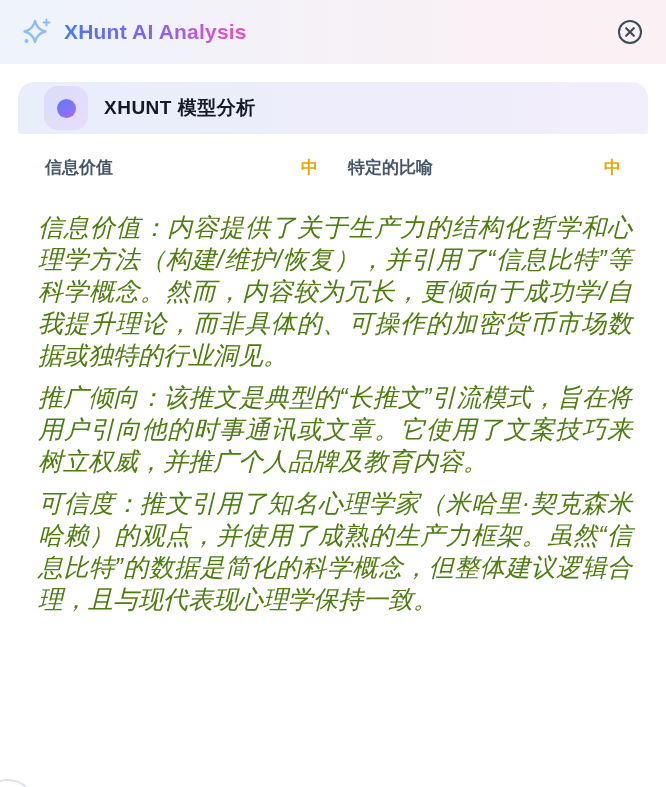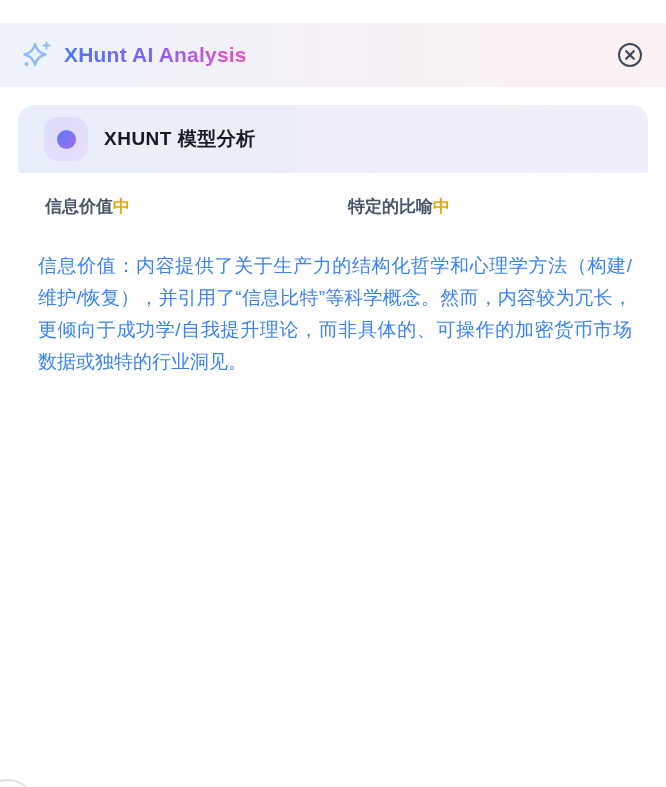--- a/index.html
+++ b/index.html
@@ -10,21 +10,20 @@
     position: relative;
   }
 
   
   .app-header {
     height: 64px;
     display: flex;
     align-items: center;
     padding: 0 22px 0 20px;
     background: linear-gradient(90deg, #eef3fc 0%, #f6f1f6 55%, #fbf0f3 100%);
-    margin-top: 23px;
   }
   .sparkle { width: 32px; height: 32px; flex: 0 0 auto; margin-right: 12px; }
   .app-title {
     font-size: 21px;
     font-weight: bold;
     letter-spacing: 0.2px;
     background: linear-gradient(90deg, #4a79f6 0%, #7d63f3 45%, #b85ae2 72%, #ee4fb8 100%);
     -webkit-background-clip: text;
     background-clip: text;
     color: transparent;
@@ -32,21 +31,21 @@
   .spacer { flex: 1; }
   .close-btn {
     width: 28px; height: 28px;
     background: none; border: none; cursor: pointer;
     display: flex; align-items: center; justify-content: center;
   }
 
   
   .card-header {
     margin: 18px 18px 0 18px;
-    height: 68px;
+    height: 52px;
     border-radius: 16px 16px 2px 2px;
     background: linear-gradient(90deg, #e9eefb 0%, #eeedfb 55%, #f3eefc 100%);
     display: flex;
     align-items: center;
     padding: 0 26px;
   }
   .dot-badge {
     width: 44px; height: 44px;
     border-radius: 14px;
     background: linear-gradient(135deg, #dcdcfb 0%, #e6defc 100%);
@@ -61,33 +60,34 @@
 
   
   .metrics {
     margin: 0 18px;
     padding: 22px 27px 0 27px;
     display: grid;
     grid-template-columns: 1fr 1fr;
     column-gap: 30px;
     row-gap: 30px;
   }
-  .metric { display: flex; justify-content: flex-start; align-items: center; }
+  .metric { display: flex; justify-content: space-between; align-items: center; }
   .metric-label { font-size: 17px; font-weight: bold; color: #475569; }
   .metric-value { font-size: 17px; font-weight: bold; }
 
   
   .analysis { padding: 32px 34px 0 38px; }
   .analysis p {
-    font-size: 19px;
+    font-size: 25px;
     line-height: 32px;
-    color: #3b82f6;
+    color: #4d7c0f;
     margin-bottom: 10px;
     text-align: justify;
     text-justify: inter-ideograph;
+    font-style: italic;
   }
 
   
   .peek-circle {
     position: absolute;
     left: -20px; top: 779px;
     width: 56px; height: 56px;
     border-radius: 50%;
     border: 2px solid #dfe3e9;
     background: #ffffff;
@@ -125,15 +125,17 @@
     <span class="metric-value" style="color: rgb(229, 166, 14);">中</span>
   </div>
   <div class="metric">
     <span class="metric-label">特定的比喻</span>
     <span class="metric-value" style="color: rgb(229, 166, 14);">中</span>
   </div>
 </div>
 
 <div class="analysis">
   <p>信息价值：内容提供了关于生产力的结构化哲学和心理学方法（构建/维护/恢复），并引用了“信息比特”等科学概念。然而，内容较为冗长，更倾向于成功学/自我提升理论，而非具体的、可操作的加密货币市场数据或独特的行业洞见。</p>
+  <p>推广倾向：该推文是典型的“长推文”引流模式，旨在将用户引向他的时事通讯或文章。它使用了文案技巧来树立权威，并推广个人品牌及教育内容。</p>
+  <p>可信度：推文引用了知名心理学家（米哈里·契克森米哈赖）的观点，并使用了成熟的生产力框架。虽然“信息比特”的数据是简化的科学概念，但整体建议逻辑合理，且与现代表现心理学保持一致。</p>
 </div>
 
 <div class="peek-circle"></div>
 
 </body></html>

